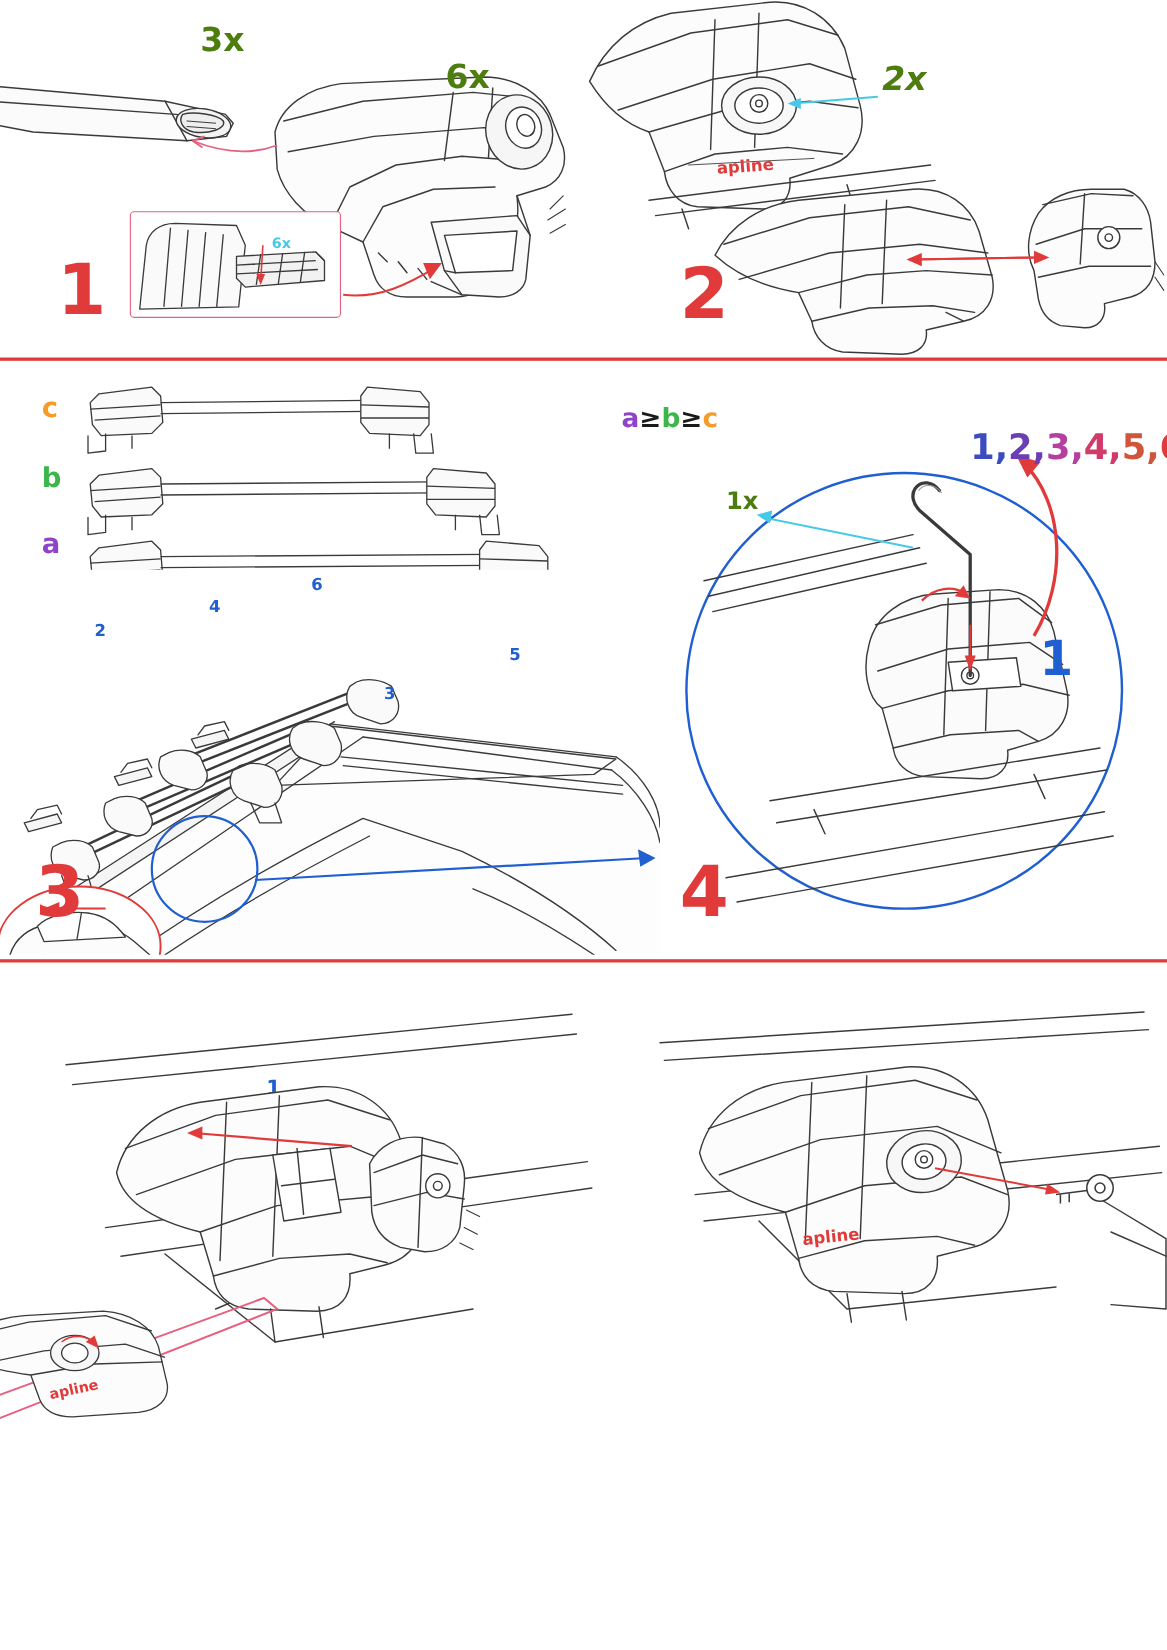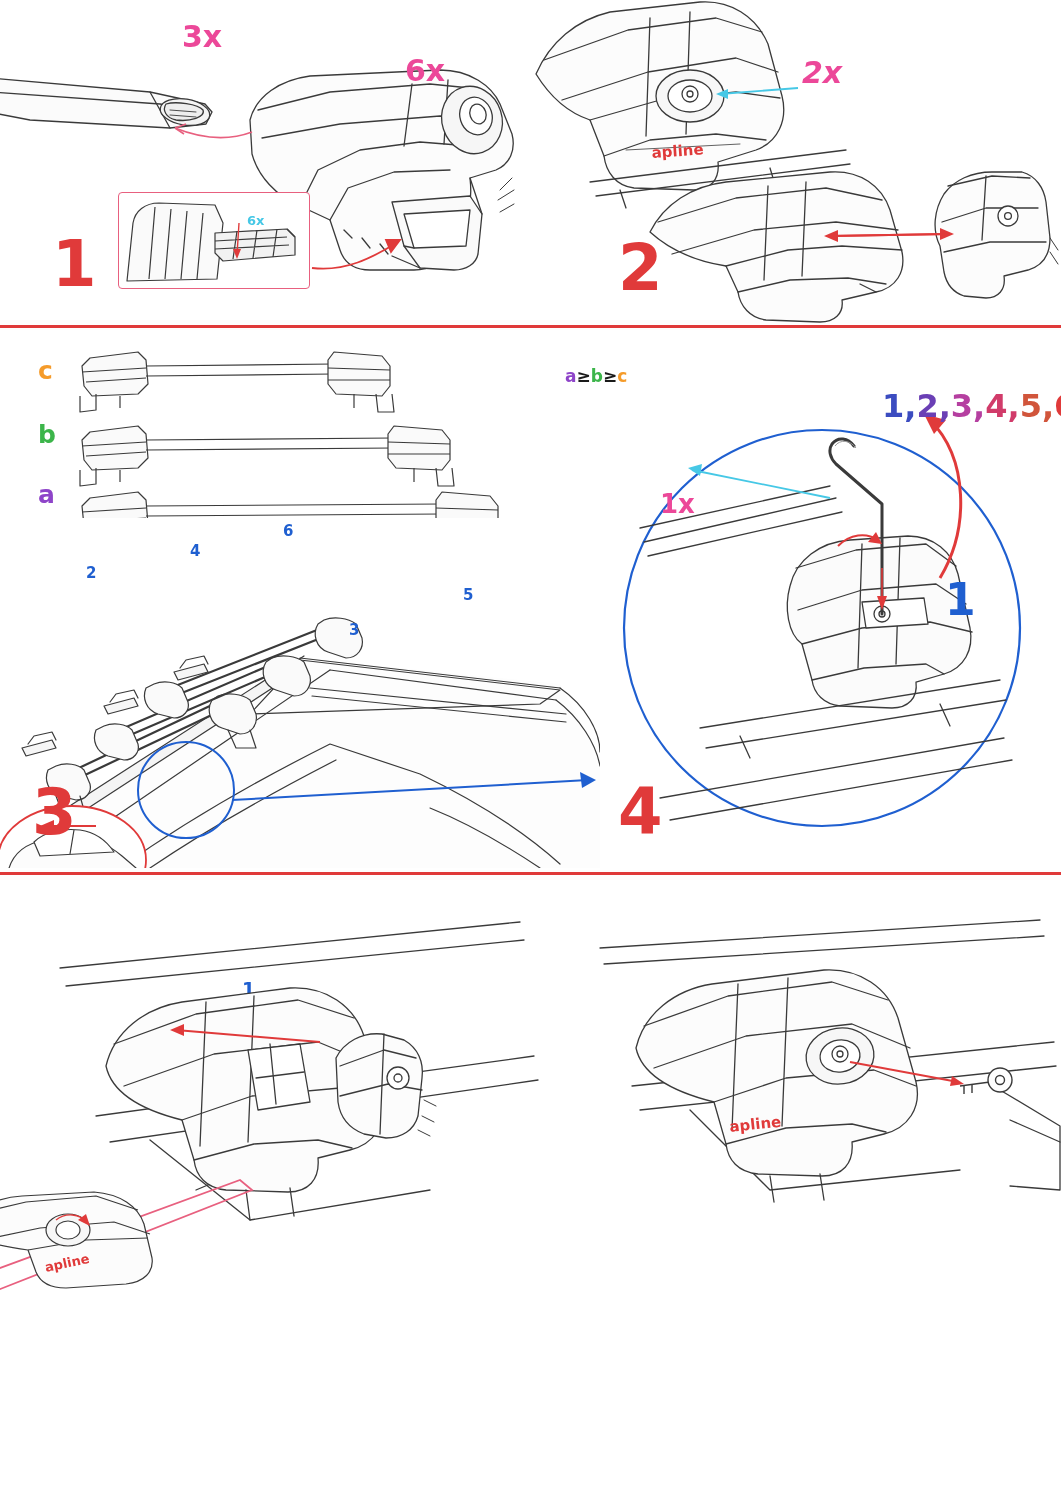--- a/index.html
+++ b/index.html
@@ -40,41 +40,41 @@
     color: #e03a3a;
     font-size: 64px;
     line-height: 1;
     letter-spacing: -1px;
   }
   .qty {
     position: absolute;
     font-family: "DejaVu Sans", sans-serif;
     font-weight: 700;
     font-size: 30px;
-    color: #ec4899;
-    line-height: 1;
-  }
-  .qty.small { font-size: 26px; margin-top: 45px; }
+    color: #4d7c0f;
+    line-height: 1;
+  }
+  .qty.small { font-size: 22px; }
 
   .letter {
     position: absolute;
     font-family: "DejaVu Sans", sans-serif;
     font-weight: 700;
     font-size: 25px;
     line-height: 1;
   }
   .letter.c { color: #f59b2a; }
   .letter.b { color: #3cb54a; }
   .letter.a { color: #8e44c9; }
 
   .ineq {
     position: absolute;
     font-family: "DejaVu Sans", sans-serif;
     font-weight: 700;
-    font-size: 17px;
+    font-size: 24px;
     line-height: 1;
   }
   .ineq .a { color: #8e44c9; }
   .ineq .b { color: #3cb54a; }
   .ineq .c { color: #f59b2a; }
   .ineq .op { color: #1a1a1a; }
 
   .seq {
     position: absolute;
     font-family: "DejaVu Sans", sans-serif;

